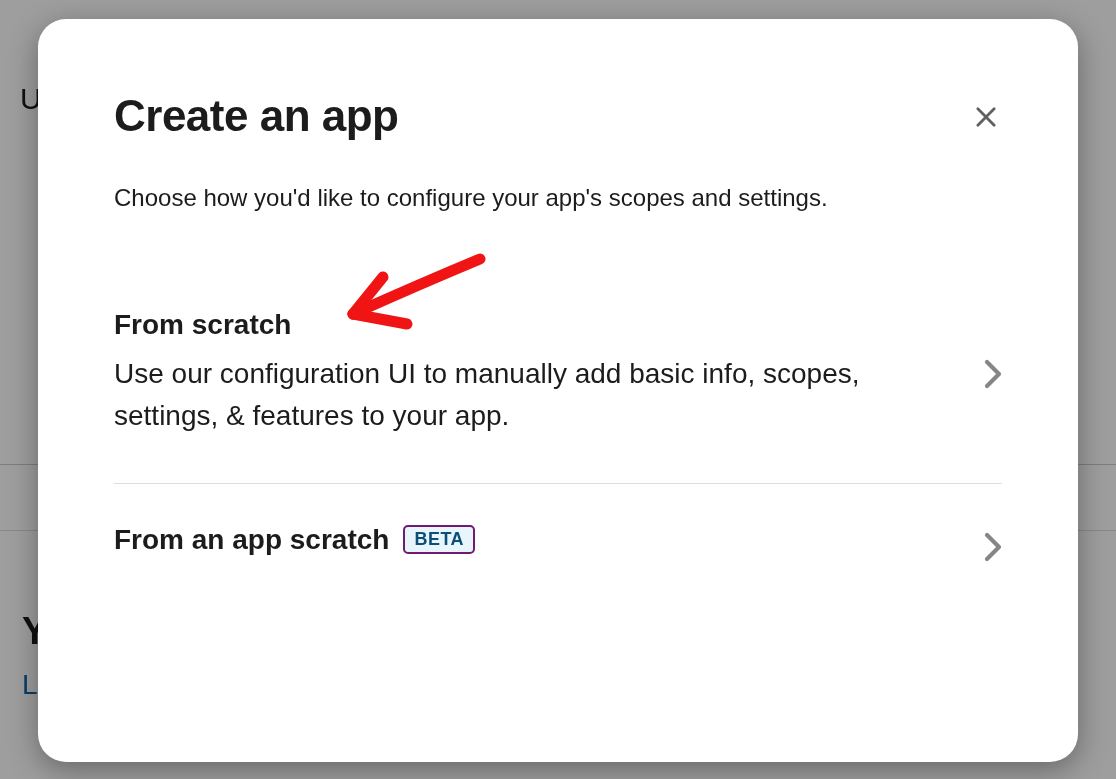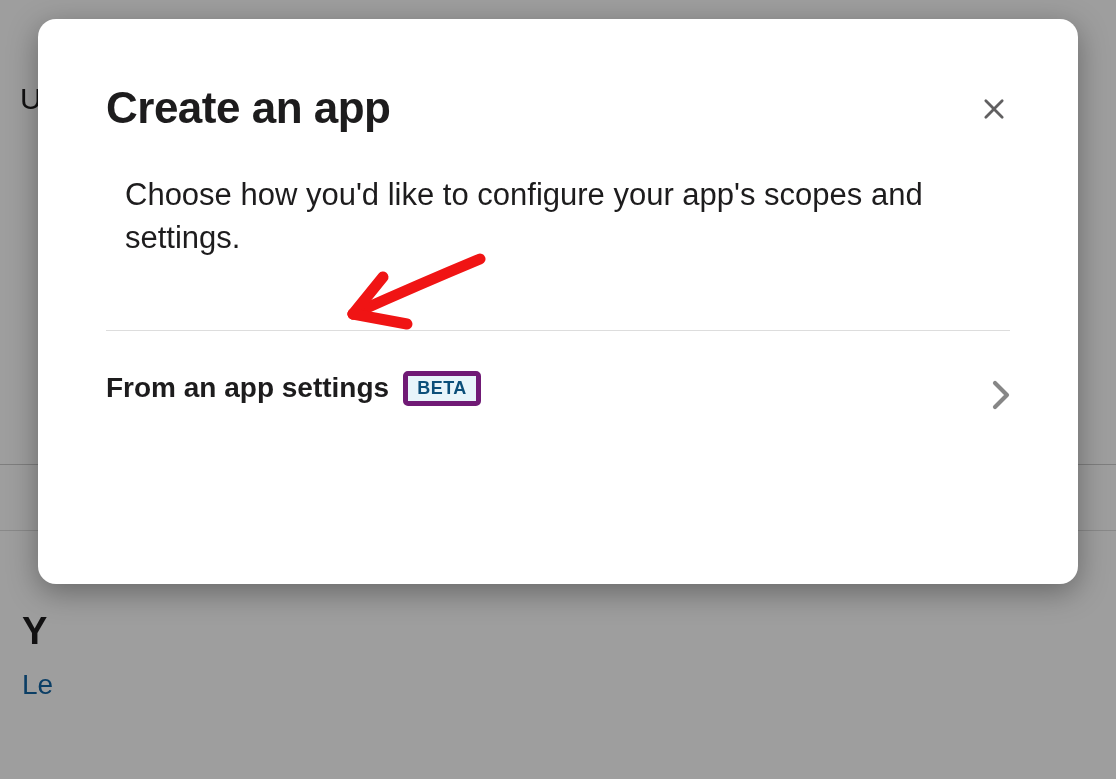--- a/index.html
+++ b/index.html
@@ -62,25 +62,25 @@
       top: 669px;
       left: 22px;
       font-size: 28px;
       color: #1264a3;
     }
     .modal {
       position: absolute;
       top: 19px;
       left: 38px;
       width: 1040px;
-      height: 565px;
+      height: 743px;
       background: #ffffff;
-      border-radius: 18px;
+      border-radius: 28px;
       box-shadow: 0 8px 30px rgba(0,0,0,0.35);
-      padding: 8px;
+      padding: 16px;
     }
     .modal-header {
       position: relative;
       padding: 56px 60px 0 60px;
     }
     .modal-title {
       font-size: 44px;
       font-weight: 900;
       color: #1d1c1d;
       letter-spacing: -0.5px;
@@ -98,25 +98,24 @@
       color: #616061;
       background: transparent;
       border: none;
     }
     .close-btn svg {
       width: 28px;
       height: 28px;
     }
     .modal-subtitle {
       padding: 40px 60px 0 60px;
-      font-size: 31px;
+      font-size: 24px;
       color: #1d1c1d;
       line-height: 1.4;
       font-weight: 400;
-      margin-left: 19px;
     }
     .options {
       margin-top: 70px;
     }
     .option {
       position: relative;
       padding: 24px 110px 30px 60px;
       cursor: pointer;
     }
     .option-divider {
@@ -132,21 +131,21 @@
     }
     .option-title {
       font-size: 28px;
       font-weight: 800;
       color: #1d1c1d;
     }
     .badge {
       display: inline-block;
       background: #e8f5fa;
       color: #0b4f79;
-      border: 5px solid #701a75;
+      border: 2px solid #701a75;
       border-radius: 5px;
       padding: 2px 9px;
       font-size: 18px;
       font-weight: 600;
       letter-spacing: 0.5px;
     }
     .option-desc {
       font-size: 28px;
       color: #1d1c1d;
       line-height: 1.5;
@@ -201,26 +200,37 @@
         <line x1="5" y1="5" x2="19" y2="19"></line>
         <line x1="19" y1="5" x2="5" y2="19"></line>
       </svg>
     </button>
   </div>
 
   <div class="modal-subtitle">Choose how you'd like to configure your app's scopes and settings.</div>
 
   <div class="options">
 
-
-    <div class="option-divider"></div>
-
     <div class="option">
       <div class="option-title-row">
-        <span class="option-title">From an app settings</span>
+        <span class="option-title">From scratch</span>
+      </div>
+      <div class="option-desc">Use our configuration UI to manually add basic info, scopes, settings, &amp; features to your app.</div>
+      <div class="chevron">
+        <svg viewBox="0 0 12 20" fill="none" stroke="currentColor" stroke-width="2.8" stroke-linecap="round" stroke-linejoin="round">
+          <polyline points="2,2 10,10 2,18"></polyline>
+        </svg>
+      </div>
+    </div>
+
+    <div class="option-divider"></div>
+
+    <div class="option">
+      <div class="option-title-row">
+        <span class="option-title">From an app scratch</span>
         <span class="badge">BETA</span>
       </div>
       <div class="chevron">
         <svg viewBox="0 0 12 20" fill="none" stroke="currentColor" stroke-width="2.8" stroke-linecap="round" stroke-linejoin="round">
           <polyline points="2,2 10,10 2,18"></polyline>
         </svg>
       </div>
     </div>
 
   </div>

